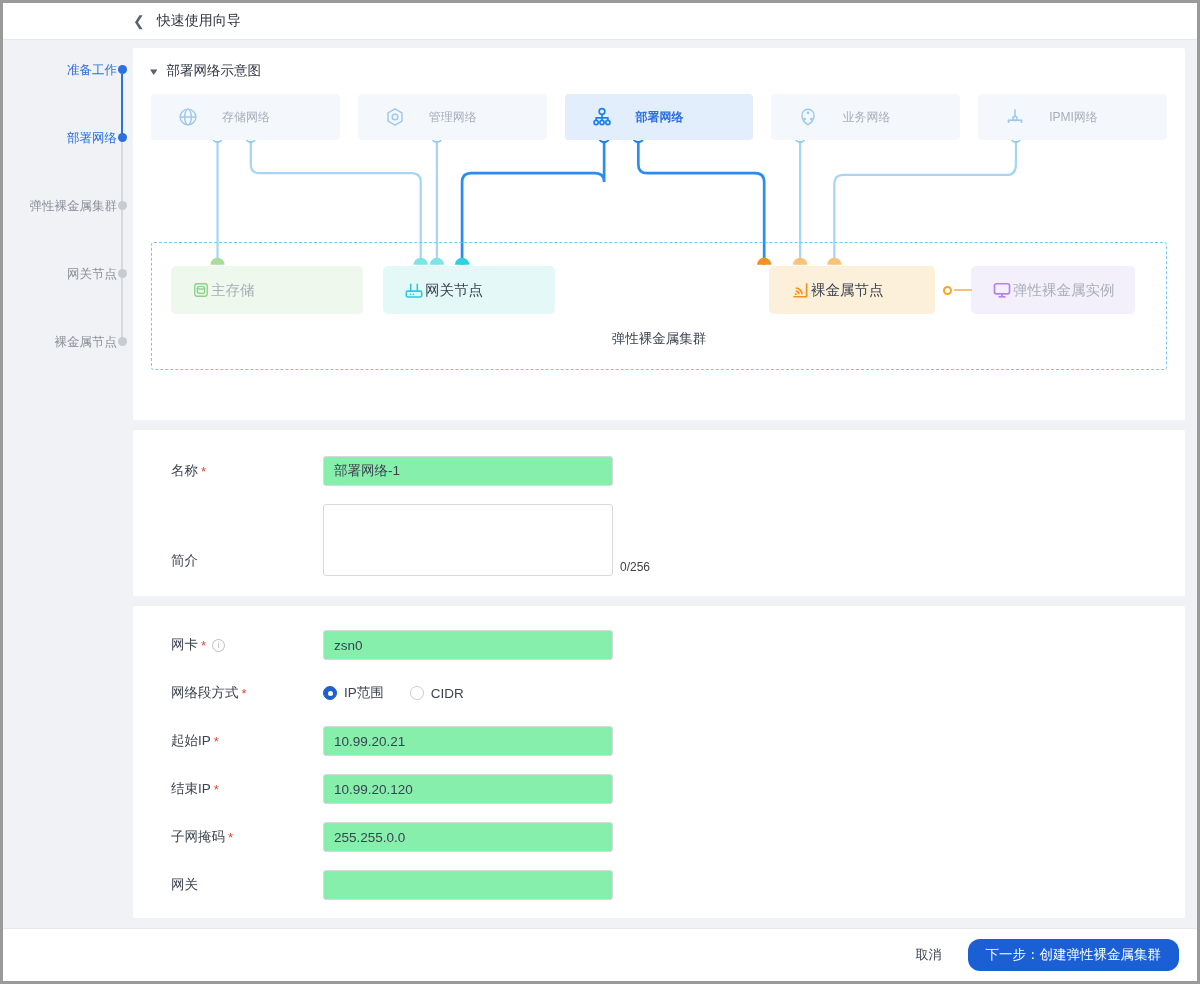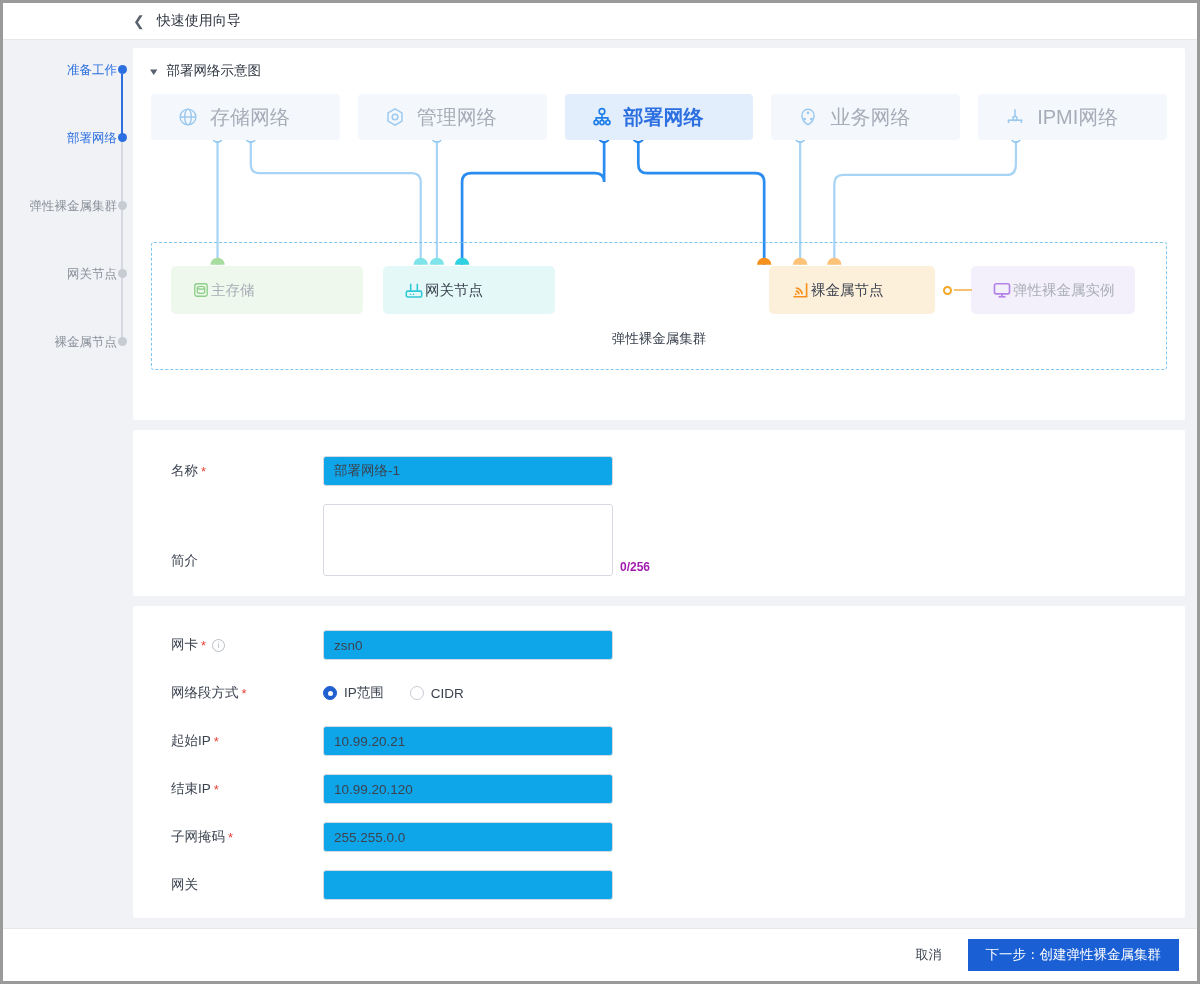--- a/index.html
+++ b/index.html
@@ -124,23 +124,23 @@
     display: flex;
     gap: 18px;
     z-index: 3;
   }
   .net-card {
     flex: 1 1 0;
     height: 46px;
     background: #f4f8fd;
     border-radius: 4px;
     display: flex; align-items: center;
-    gap: 11px;
+    gap: 23px;
     padding-left: 26px;
-    font-size: 20px;
+    font-size: 12px;
     color: #a7adb8;
     cursor: pointer;
   }
   .net-card.active {
     background: #e3eefc;
     color: #2b6fe0;
     font-weight: 600;
   }
   .net-card svg { flex: 0 0 auto; }
 
@@ -244,38 +244,38 @@
     cursor: pointer;
   }
   .text-input {
     width: 290px;
     height: 30px;
     border: 1px solid #d6dae0;
     border-radius: 3px;
     padding: 0 10px;
     font-size: 13.5px;
     color: #3c4350;
-    background: #0ea5e9;
+    background: #86efac;
     font-family: inherit;
     outline: none;
   }
   .text-input::placeholder { color: #b9bec7; }
   .textarea-wrap { display: flex; align-items: flex-end; gap: 7px; }
   .textarea {
     width: 290px; height: 72px;
     border: 1px solid #d6dae0;
     border-radius: 3px;
     padding: 7px 10px;
     font-size: 13.5px;
     color: #3c4350;
     resize: none;
     font-family: inherit;
     outline: none;
   }
-  .counter { font-size: 12px; color: #a21caf; padding-bottom: 2px; font-weight: bold; }
+  .counter { font-size: 12px; color: #404040; padding-bottom: 2px; }
 
   .radio-group { display: flex; align-items: center; gap: 26px; height: 30px; }
   .radio { display: flex; align-items: center; gap: 7px; cursor: pointer; }
   .radio-mark {
     width: 14px; height: 14px;
     border: 1px solid #c7cbd2;
     border-radius: 50%;
     background: #fff;
     position: relative;
   }
@@ -306,21 +306,21 @@
   .btn-cancel {
     font-size: 13px; color: #3c4350;
     background: none; border: none;
     cursor: pointer; padding: 6px 10px;
     font-family: Liberation Serif, serif;
   }
   .btn-primary {
     background: #1a5fd4;
     color: #ffffff;
     font-size: 13.5px;
-    border: none; border-radius: 0;
+    border: none; border-radius: 12px;
     height: 32px; padding: 0 18px;
     cursor: pointer;
     font-family: inherit;
   }
 </style>
 </head>
 <body>
 
 <div class="app">
 

